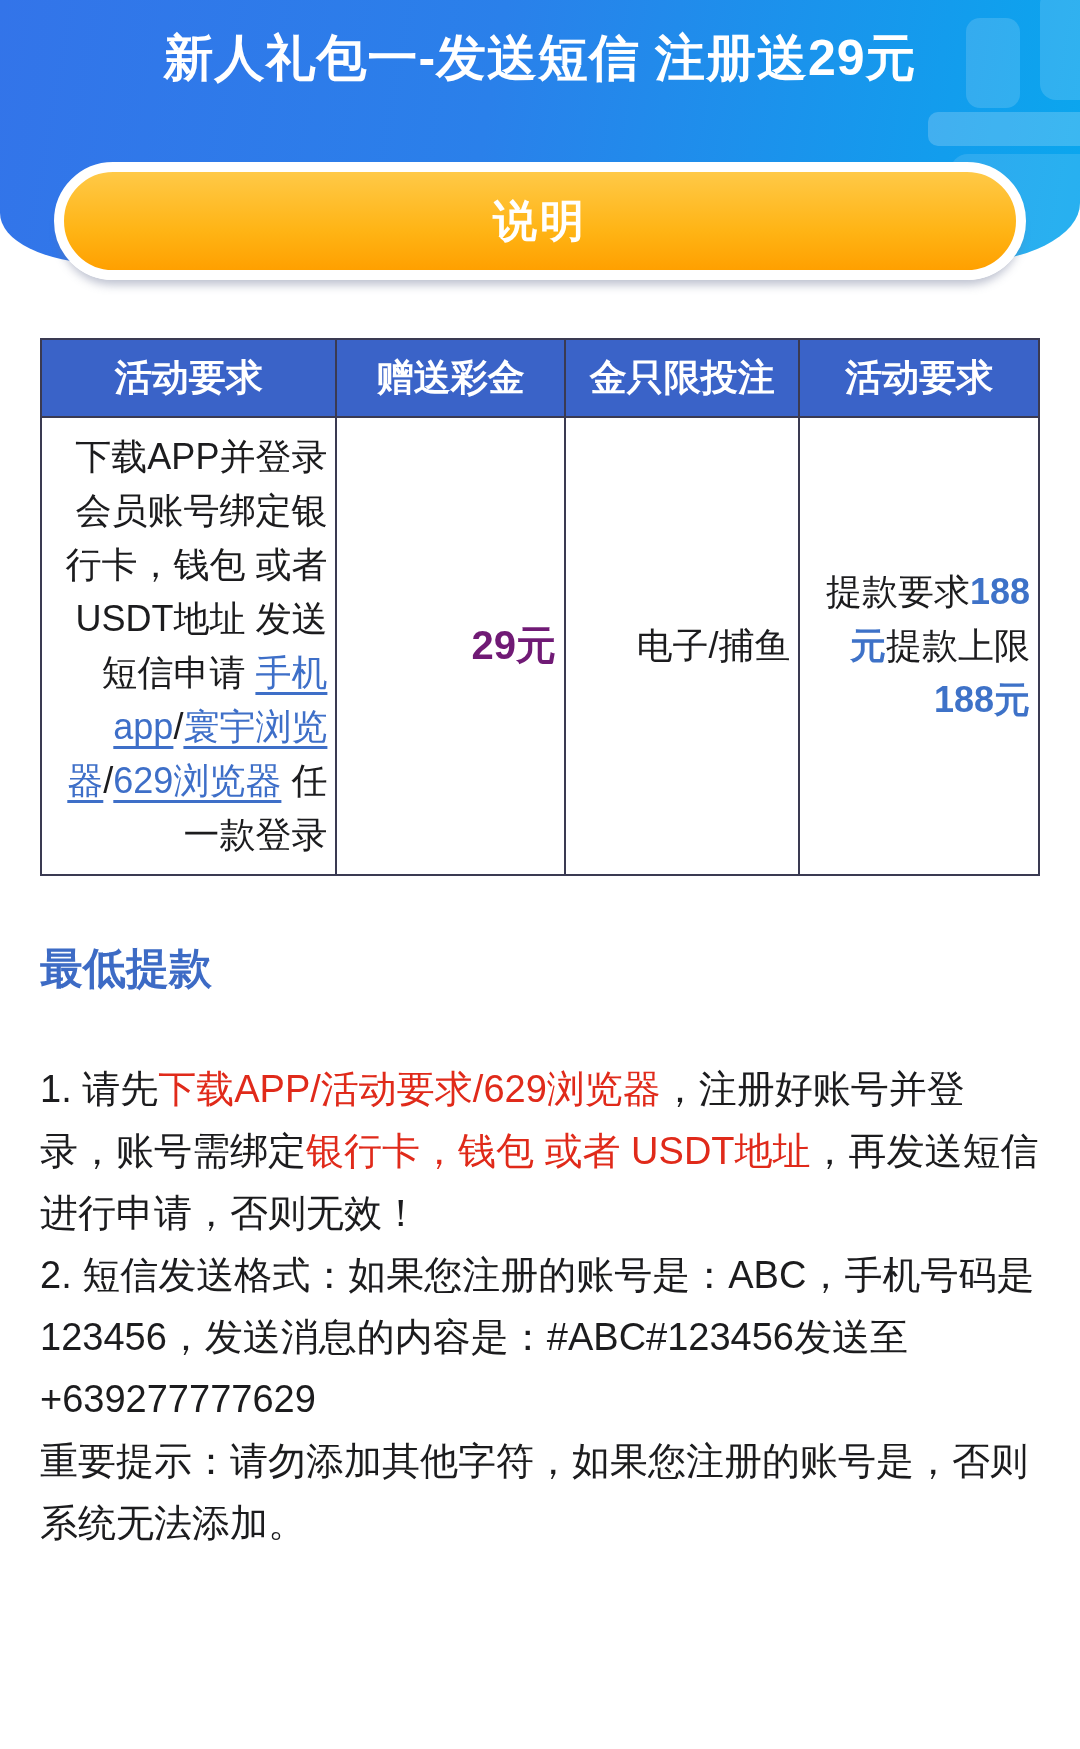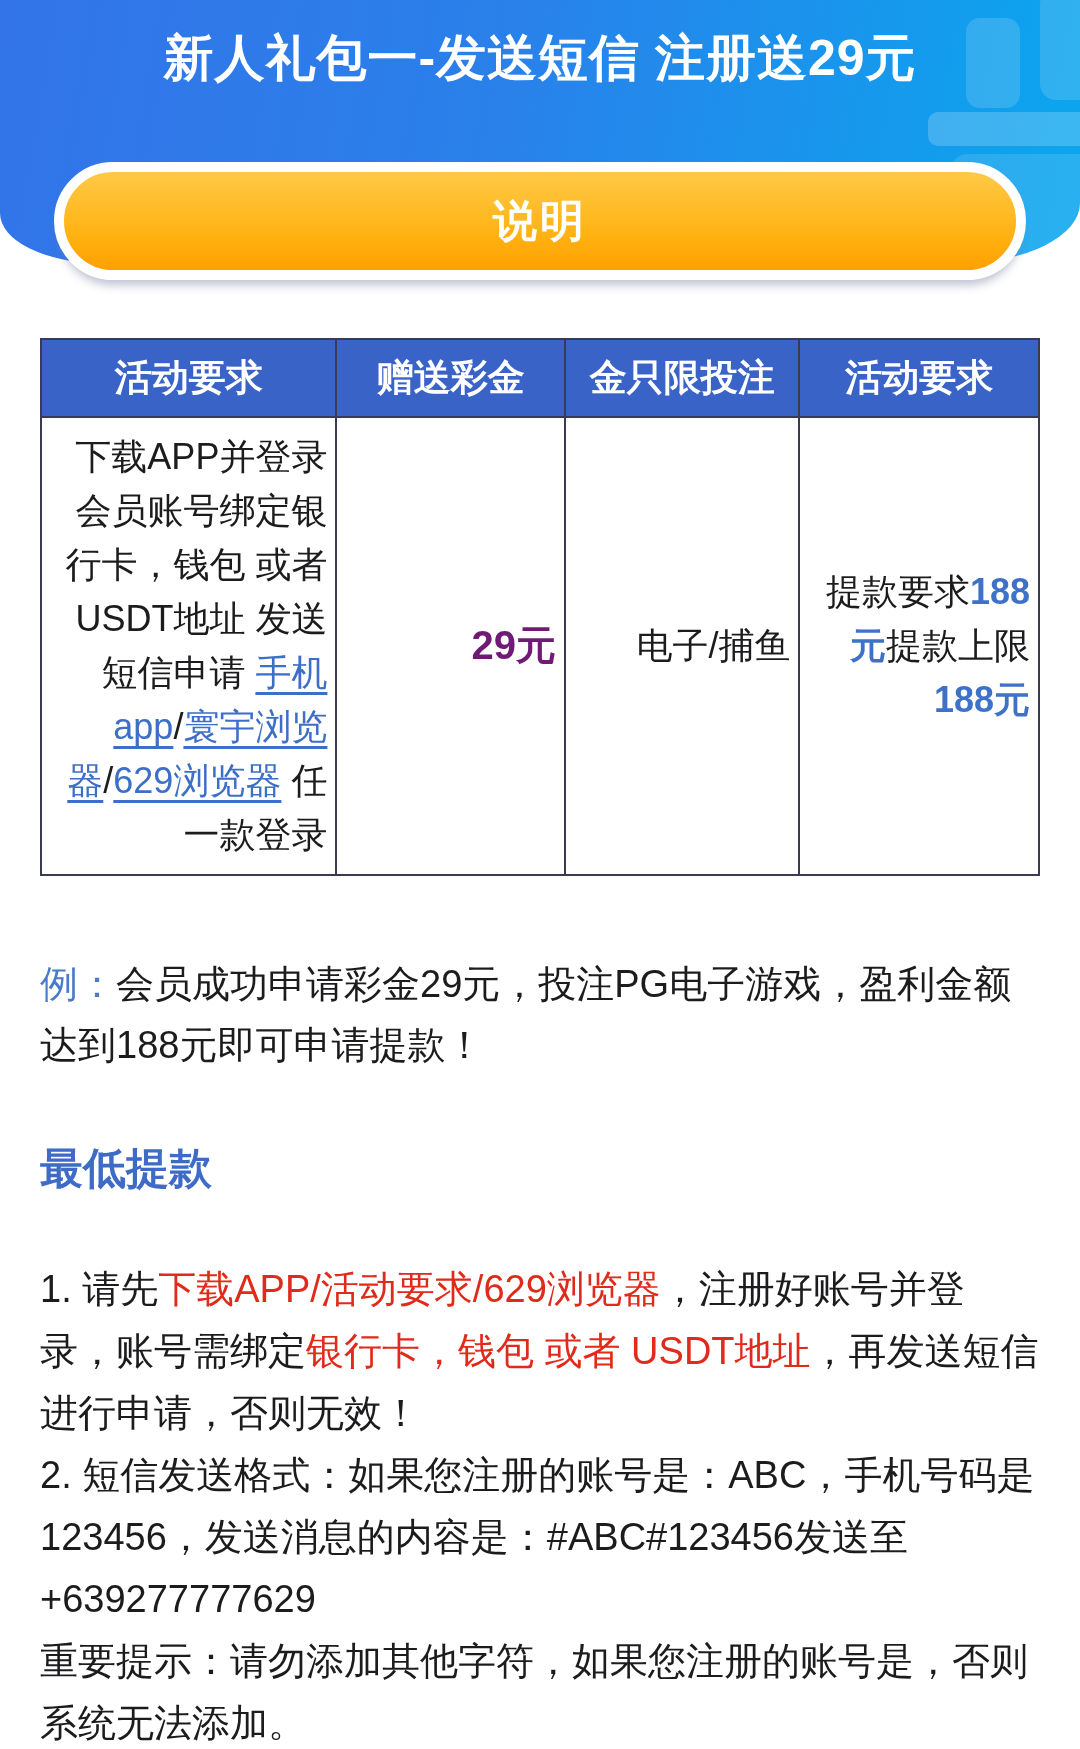--- a/index.html
+++ b/index.html
@@ -98,21 +98,20 @@
     <tbody>
       <tr>
         <td><span>下载APP并登录 会员账号绑定银行卡，钱包 或者 USDT地址 发送短信申请 </span><a class="cell-link" href="#">手机app</a><span>/</span><a class="cell-link" href="#">寰宇浏览器</a><span>/</span><a class="cell-link" href="#">629浏览器</a><span> 任一款登录</span></td>
         <td><span class="bonus">29元</span></td>
         <td>电子/捕鱼</td>
         <td><span>提款要求</span><span class="hl">188元</span><span>提款上限</span><span class="hl">188元</span></td>
       </tr>
     </tbody>
   </table>
 
-  <p class="example"><span class="example-label">例：</span><span>会员成功申请彩金29元，投注PG电子游戏，盈利金额达到188元即可申请提款！</span></p>
 
   <h2 class="steps-heading">最低提款</h2>
 
   <div class="steps">
     <p><span>1. 请先</span><span class="red">下载APP/活动要求/629浏览器</span><span>，注册好账号并登录，账号需绑定</span><span class="red">银行卡，钱包 或者 USDT地址</span><span>，再发送短信进行申请，否则无效！</span></p>
     <p>2. 短信发送格式：如果您注册的账号是：ABC，手机号码是123456，发送消息的内容是：#ABC#123456发送至+639277777629</p>
     <p>重要提示：请勿添加其他字符，如果您注册的账号是，否则系统无法添加。</p>
     <p></p>
   </div>
 

